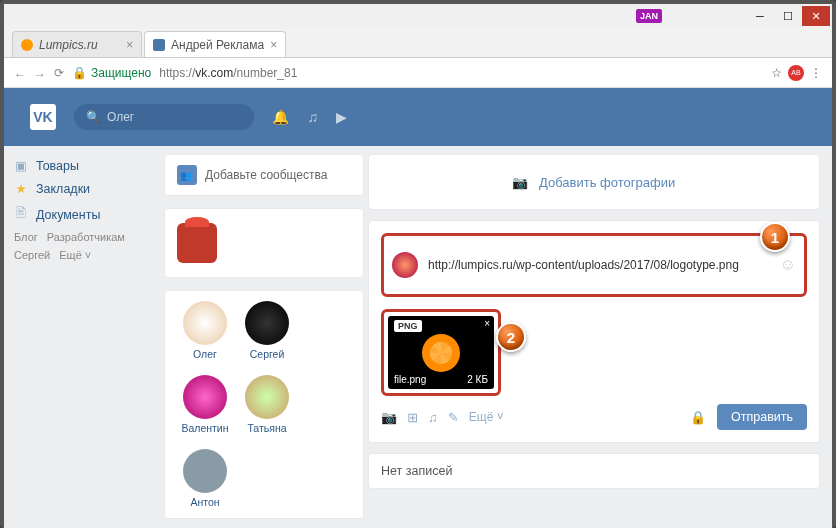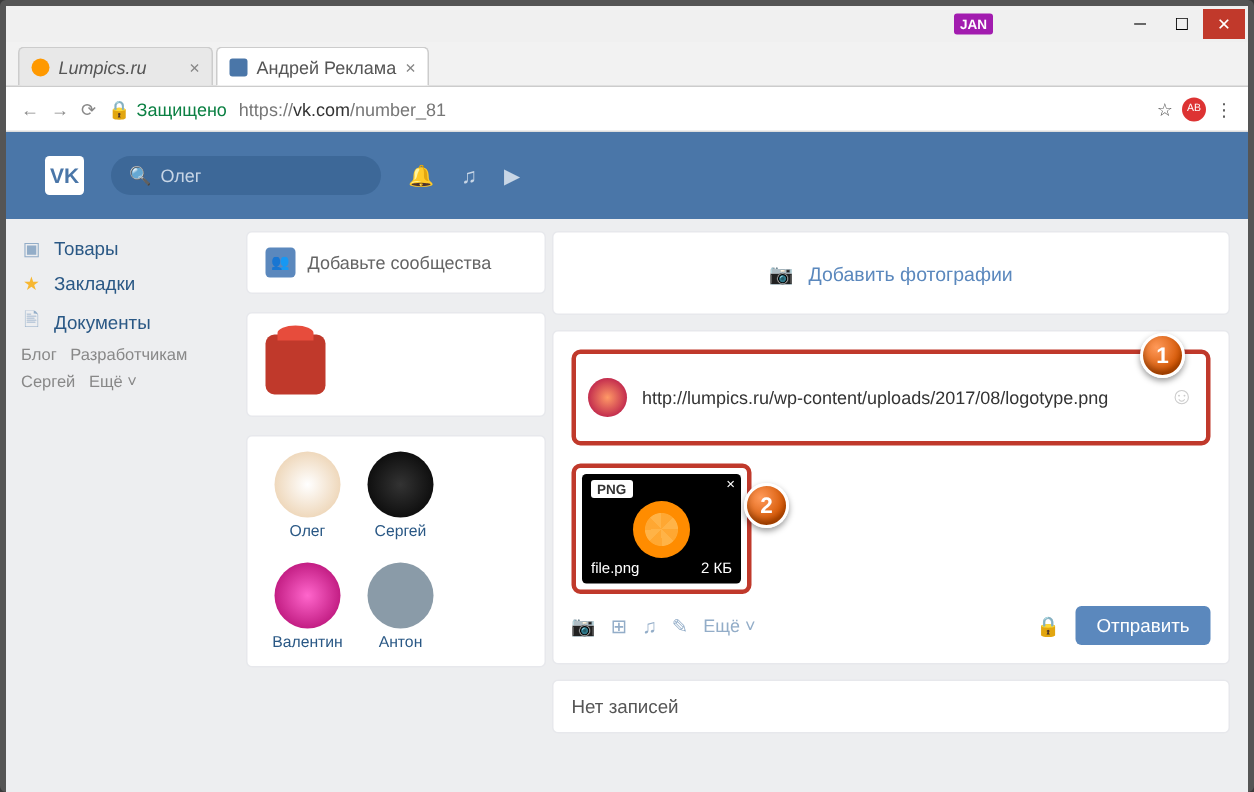--- a/index.html
+++ b/index.html
@@ -174,20 +174,21 @@
         <span>Добавьте сообщества</span>
       </div>
       <div class="card">
         <div class="gift-ico"></div>
       </div>
       <div class="card">
         <div class="friends-grid">
           <div class="friend"><div class="friend-av f1"></div><span>Олег</span></div>
           <div class="friend"><div class="friend-av f2"></div><span>Сергей</span></div>
           <div class="friend"><div class="friend-av f3"></div><span>Валентин</span></div>
+          <div class="friend"><div class="friend-av f4"></div><span>Татьяна</span></div>
           <div class="friend"><div class="friend-av f5"></div><span>Антон</span></div>
         </div>
       </div>
 
     </div>
 
     <div class="col-main">
       <div class="add-photo-card">
         <span>📷</span>
         <span>Добавить фотографии</span>

